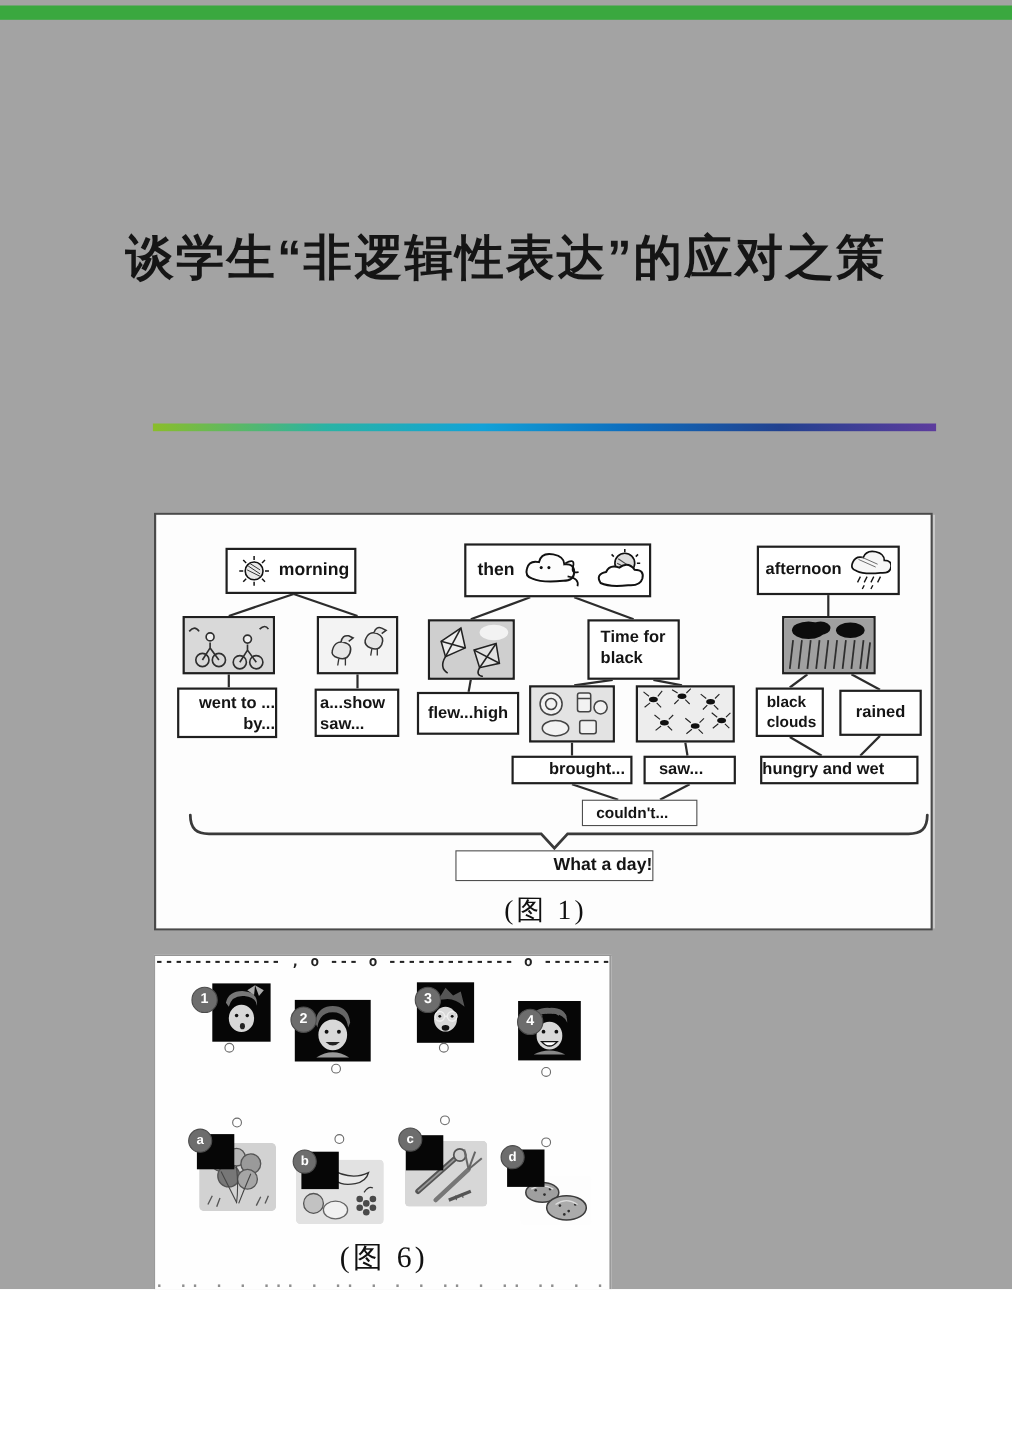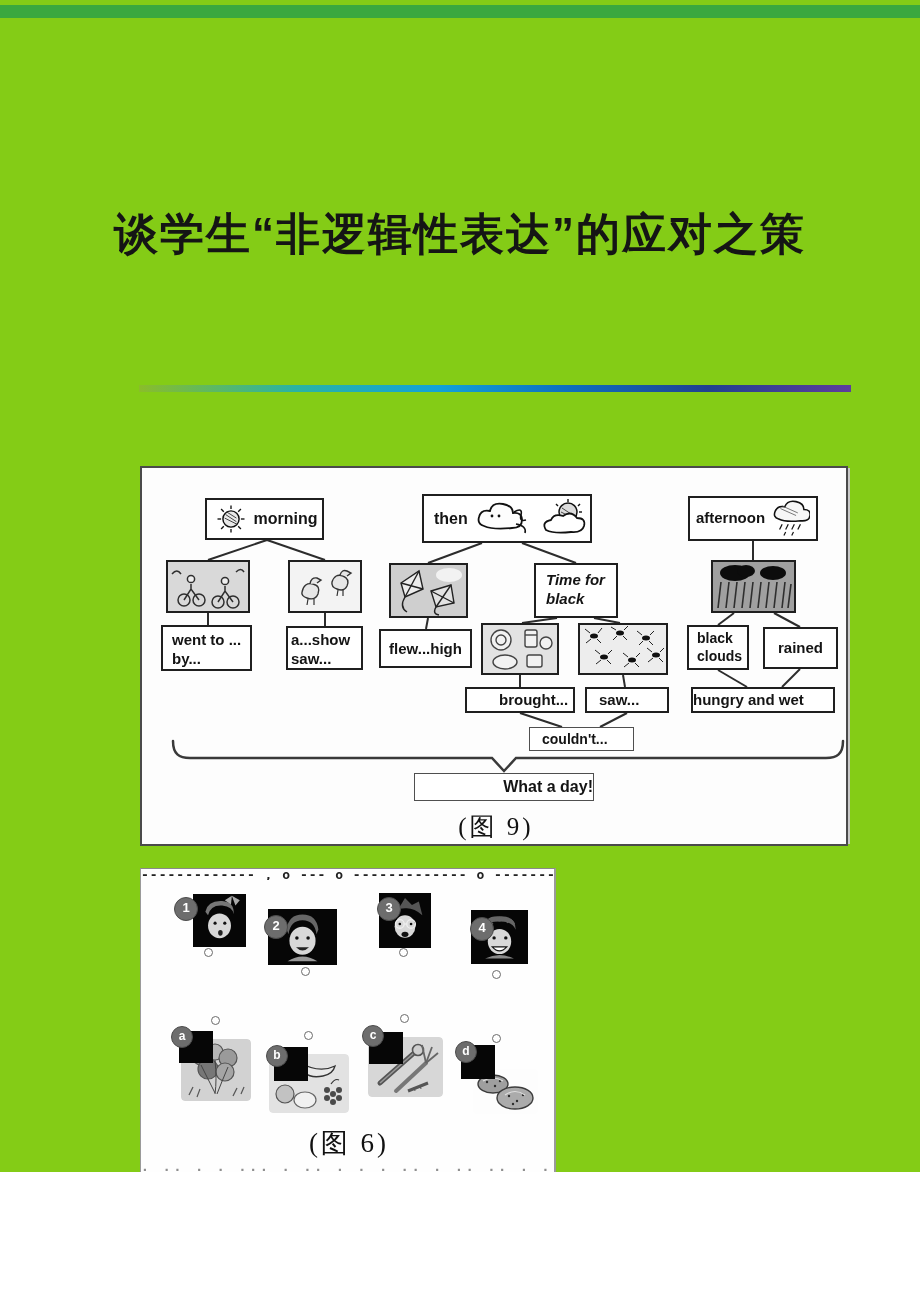--- a/index.html
+++ b/index.html
@@ -1,16 +1,16 @@
 <!DOCTYPE html>
 <html><head>
 <meta charset="utf-8">
 <style>
   html,body{margin:0;padding:0;background:#fff;}
-  #canvas{position:relative;width:920px;height:1172px;background:#84cc16;overflow:hidden;
+  #canvas{position:relative;width:920px;height:1172px;background:#a3a3a3;overflow:hidden;
           font-family:"Liberation Sans",sans-serif;}
   .abs{position:absolute;box-sizing:border-box;}
   .bar{left:0;width:920px;height:13px;}
   #page-title{left:0;top:205px;width:920px;text-align:center;
 ic    font-family:"Liberation Serif",serif;font-weight:700;font-size:44px;
     letter-spacing:2px;color:#151515;}
   #divider{left:139px;top:385px;width:712px;height:7px;}
   
   #fig1{left:140px;top:466px;width:708px;height:380px;background:#fdfdfd;
         border:2px solid #4a4a4a;box-shadow:4px 0 0 -2px #c9c9c9;}
@@ -191,21 +191,21 @@
             <line x1="28" y1="6" x2="14" y2="32"></line>
           <path d="M14,32 q-6,10 2,15" fill="none"></path>
           <polygon points="40,26 60,20 63,38 45,42" fill="#e2e2e2"></polygon>
           <line x1="40" y1="26" x2="63" y2="38"></line>
             <line x1="60" y1="20" x2="45" y2="42"></line>
           <path d="M45,42 q-4,7 3,8" fill="none"></path>
         </g>
       </svg>
     </div>
 
-    <div class="node" style="left:392px;top:95px;width:84px;height:55px;padding:6px 0 0 10px;font-style:italic;">
+    <div class="node" style="left:392px;top:95px;width:84px;height:55px;padding:6px 0 0 10px;">
       <span class="ln">Time for</span>
       <span class="ln">black</span>
     </div>
 
     <div class="pic" style="left:569px;top:92px;width:85px;height:53px;">
       <svg width="81" height="49" viewBox="0 0 81 49">
         <rect width="81" height="49" fill="#a0a0a0"></rect>
         <ellipse cx="22" cy="11" rx="15" ry="8" fill="#0c0c0c"></ellipse>
         <ellipse cx="33" cy="9" rx="9" ry="6" fill="#0c0c0c"></ellipse>
         <ellipse cx="60" cy="11" rx="13" ry="7" fill="#0c0c0c"></ellipse>
@@ -217,21 +217,21 @@
           <line x1="40" y1="20" x2="37" y2="46"></line>
             <line x1="48" y1="20" x2="45" y2="46"></line>
           <line x1="56" y1="20" x2="53" y2="46"></line>
             <line x1="64" y1="20" x2="61" y2="46"></line>
           <line x1="72" y1="20" x2="69" y2="46"></line>
             <line x1="78" y1="22" x2="75" y2="46"></line>
         </g>
       </svg>
     </div>
 
-    <div class="node" style="left:19px;top:157px;width:91px;height:46px;padding:4px 0 0 9px;">
+    <div class="node" style="left:19px;top:157px;width:91px;height:46px;padding:4px 0 0 9px;text-align:right;">
       <span class="ln">went to ...</span>
       <span class="ln">by...</span>
     </div>
 
     <div class="node" style="left:144px;top:158px;width:77px;height:44px;padding:3px 0 0 3px;">
       <span class="ln">a...show</span>
       <span class="ln">saw...</span>
     </div>
 
     <div class="node" style="left:237px;top:161px;width:93px;height:39px;text-align:center;line-height:35px;">
@@ -313,21 +313,21 @@
     </div>
 
     <div class="node thin" style="left:387px;top:259px;width:105px;height:24px;padding-left:12px;line-height:22px;font-size:14px;">
       <span>couldn't...</span>
     </div>
 
     <div class="node thin" style="left:272px;top:305px;width:180px;height:28px;text-align:right;line-height:26px;font-size:16px;">
       <span>What a day!</span>
     </div>
 
-    <div class="abs" id="fig1-caption">(图 9)</div>
+    <div class="abs" id="fig1-caption">(图 1)</div>
   </div>
 
   <div class="abs" id="fig2">
 
     <div class="cut" id="cut-top">------------- , o --- o ------------- o ---------- 1 ----- , .</div>
 
     <div class="face-square" style="left:52px;top:25px;width:53px;height:53px;">
       <svg width="53" height="53" viewBox="0 0 60 60">
         <path d="M14,20 Q17,7 33,8 Q47,9 46,23 Q45,14 33,13 Q20,12 17,24 Z" fill="#777"></path>
         <polygon points="36,7 44,2 43,12" fill="#aaa"></polygon>

